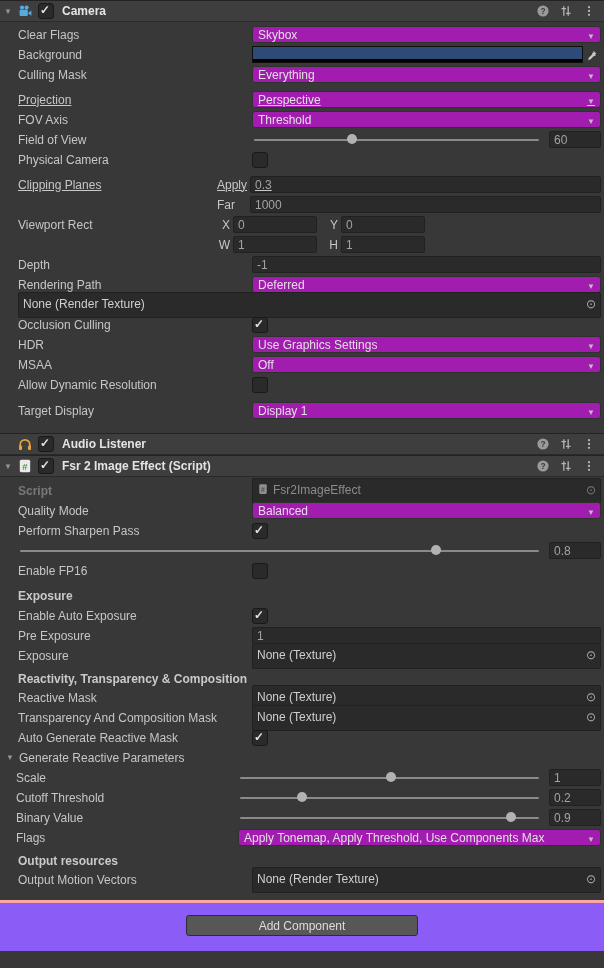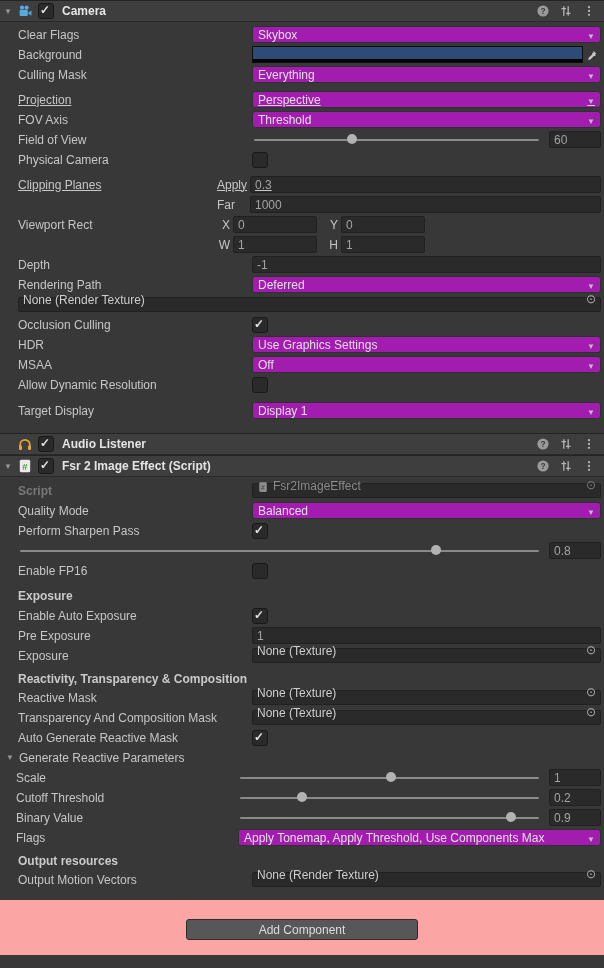--- a/index.html
+++ b/index.html
@@ -40,22 +40,22 @@
   .dd-arrow{flex:0 0 auto;font-size:8px;color:#BDBDBD;margin-left:4px;transform:translateY(-1px);}
 
   .textfield{
     flex:1;height:17px;min-width:0;background:#2A2A2A;border:1px solid #212121;border-radius:2px;
     display:flex;align-items:center;padding:0 4px;color:#a3a3a3;box-sizing:border-box;
   }
   .textfield.num{flex:0 0 52px;}
   .vfield{flex:0 0 84px;}
 
   .objfield{
-    flex:1;height:15px;min-width:0;background:#2A2A2A;border:1px solid #212121;border-radius:2px;
-    display:flex;align-items:flex-end;padding:4px 4px;color:#CFCFCF;box-sizing:border-box;
+    flex:1;height:26px;min-width:0;background:#2A2A2A;border:1px solid #212121;border-radius:2px;
+    display:flex;align-items:flex-start;padding:4px 4px;color:#CFCFCF;box-sizing:border-box;
   }
   .picker{margin-left:auto;color:#ABABAB;font-size:12px;line-height:15px;cursor:pointer;}
   .obj-ico{width:12px;height:12px;margin-right:4px;flex:0 0 12px;}
   .obj-ico svg{width:12px;height:12px;display:block;}
 
   .checkbox{
     width:14px;height:14px;flex:0 0 14px;background:#2A2A2A;border:1px solid #191919;border-radius:3px;
     position:relative;cursor:pointer;
   }
   .checkbox .cm{display:none;}
@@ -81,21 +81,21 @@
 
   .foldrow{padding-left:6px;}
   .foldrow .grp-label{color:#C6C6C6;}
   .indent{padding-left:16px;}
   .indent .label{width:222px;flex:0 0 222px;}
 
   .row.disabled .label{color:#787878;font-weight:bold;}
   .row.disabled .objfield{color:#8C8C8C;}
   .row.disabled .picker{color:#7A7A7A;}
 
-  .footer{height:48px;border-top:7px solid #fca5a5;background:#fca5a5;display:flex;justify-content:center;align-items:flex-start;}
+  .footer{height:48px;border-top:3px solid #fca5a5;background:#8b5cf6;display:flex;justify-content:center;align-items:flex-start;}
   .add-btn{
     margin-top:12px;width:232px;height:21px;background:#575757;border:1px solid #2E2E2E;border-radius:3px;
     color:#DCDCDC;display:flex;align-items:center;justify-content:center;box-sizing:border-box;cursor:pointer;
   }
 </style>
 </head>
 <body>
 
 <div class="comp-header">
   <span class="fold">▼</span>

